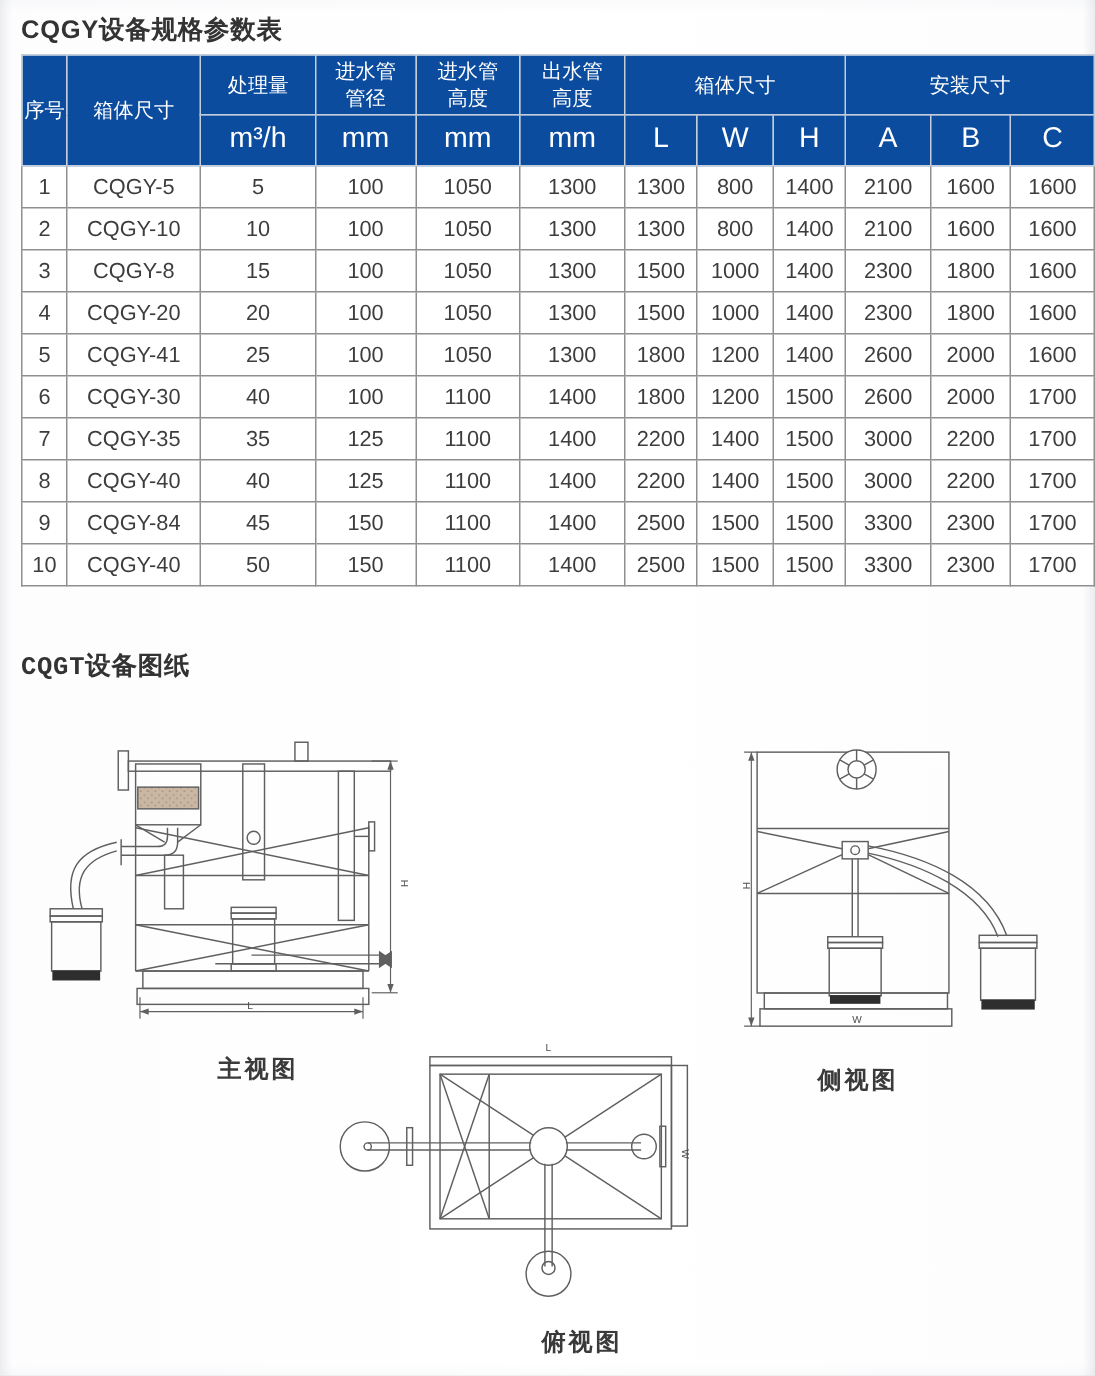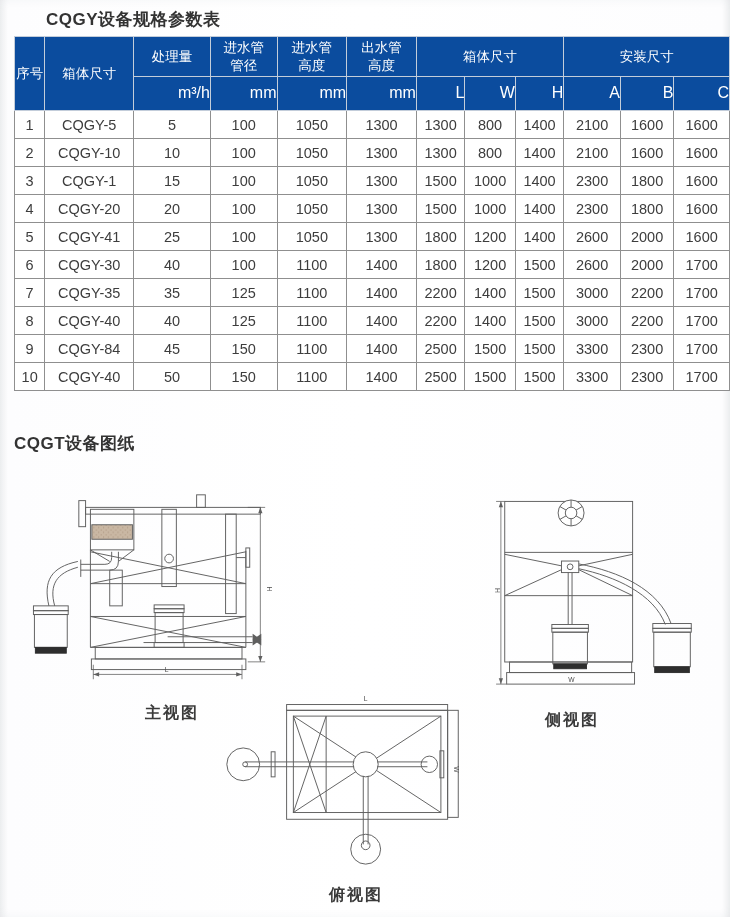--- a/index.html
+++ b/index.html
@@ -16,49 +16,49 @@
   body{font-family:"Liberation Sans","DejaVu Sans",sans-serif;background:#e9e9ea;}
   .page{
     position:relative;width:730px;height:917px;margin:0 auto;overflow:hidden;
     background:linear-gradient(90deg,#f1f2f3 0,#fdfdfe 8px,#ffffff 50%,#fdfdfe calc(100% - 8px),#f0f1f2 100%);
     box-shadow:inset 0 0 10px rgba(40,50,70,.05);
   }
   .section-title{
     position:absolute;left:14px;font-size:17px;font-weight:600;color:var(--text-dark);
     letter-spacing:.5px;
   }
-  #title-specs{top:8px;margin-left:32px;}
-  #title-drawings{top:432px;}
+  #title-specs{top:8px;}
+  #title-drawings{top:432px;font-family:Liberation Mono, monospace;}
 
   table.spec{
     position:absolute;left:14px;top:36px;width:716px;border-collapse:collapse;table-layout:fixed;
     border:1px solid var(--outer-border);
   }
   table.spec th{
     background:var(--header-blue);color:#fff;font-weight:normal;
     font-size:13.5px;line-height:1.3;text-align:center;vertical-align:middle;
     border:1px solid var(--header-divider);padding:2px 0;
   }
   table.spec thead tr:first-child th{height:34px;}
-  table.spec thead tr:last-child th{height:34px;font-size:16px;text-align:right;}
+  table.spec thead tr:last-child th{height:34px;font-size:19px;}
   table.spec td{
     background:#fff;border:1px solid var(--body-border);
     text-align:center;vertical-align:middle;height:28px;
     font-size:14.5px;color:var(--cell-text);
   }
 
   .drawings{position:absolute;left:0;top:460px;width:730px;height:457px;}
   .drawing{position:absolute;}
   .drawing-label{
     position:absolute;transform:translateX(-50%);
     font-size:16px;font-weight:600;color:#3a3a3a;letter-spacing:2px;white-space:nowrap;
   }
   #label-front{left:172px;top:243px;}
   #label-side{left:572px;top:250px;}
-  #label-top{left:356px;top:425px;}
+  #label-top{left:388px;top:425px;}
 
   svg .ln *{stroke:var(--drawing-stroke);fill:none;stroke-width:1;}
   svg .ln .dark{fill:#2e2e2e;stroke:#2e2e2e;}
   svg .ln .wh{fill:#ffffff;}
   svg .ln .fill, svg .dim .fill{fill:var(--drawing-stroke);stroke:none;}
   svg .dim line{stroke:var(--drawing-stroke);stroke-width:.8;fill:none;}
   svg .dim text{fill:#4d4d4d;font-size:7px;stroke:none;font-family:"Liberation Sans","DejaVu Sans",sans-serif;}
   .sand-dot{fill:#a8907a;}
   .sand-bg{fill:var(--sand-fill);}
 </style>
@@ -141,21 +141,21 @@
           <td>1300</td>
           <td>1300</td>
           <td>800</td>
           <td>1400</td>
           <td>2100</td>
           <td>1600</td>
           <td>1600</td>
         </tr>
         <tr>
           <td>3</td>
-          <td>CQGY-1</td>
+          <td>CQGY-8</td>
           <td>15</td>
           <td>100</td>
           <td>1050</td>
           <td>1300</td>
           <td>1500</td>
           <td>1000</td>
           <td>1400</td>
           <td>2300</td>
           <td>1800</td>
           <td>1600</td>

